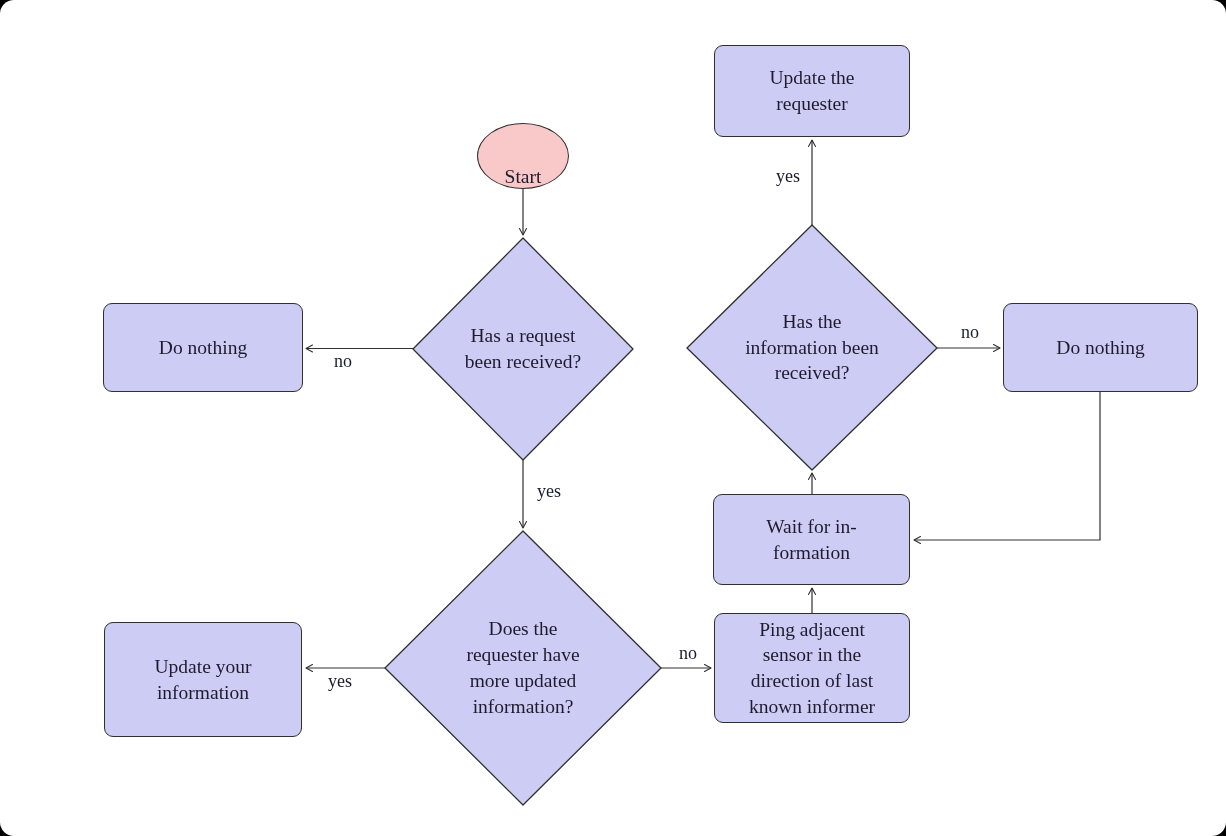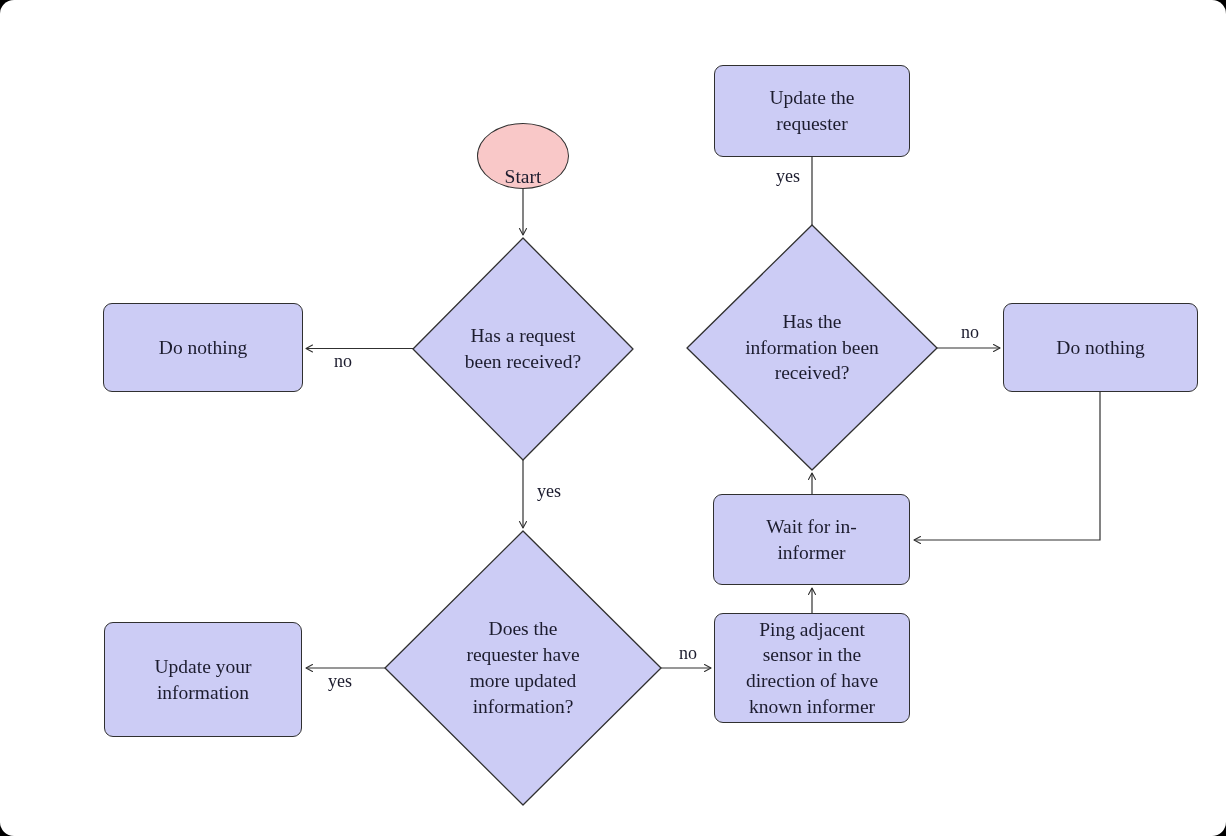--- a/index.html
+++ b/index.html
@@ -115,27 +115,27 @@
     <span>Start</span>
   </div>
 
   <div class="node-box" style="left:103px; top:303px; width:200px; height:89px;">Do nothing</div>
 
   <div class="node-box" style="left:104px; top:622px; width:198px; height:115px;">Update your
 information</div>
 
   <div class="node-box" style="left:714px; top:613px; width:196px; height:110px;">Ping adjacent
 sensor in the
-direction of have
+direction of last
 known informer</div>
 
   <div class="node-box" style="left:713px; top:494px; width:197px; height:91px;">Wait for in-
-informer</div>
+formation</div>
 
-  <div class="node-box" style="left:714px; top:45px; width:196px; height:92px;margin-top:20px;">Update the
+  <div class="node-box" style="left:714px; top:45px; width:196px; height:92px;">Update the
 requester</div>
 
   <div class="node-box" style="left:1003px; top:303px; width:195px; height:89px;">Do nothing</div>
 
   <div class="diamond-label" style="left:413px; top:238px; width:220px; height:222px;text-align:center;">Has a request
 been received?</div>
 
   <div class="diamond-label" style="left:385px; top:531px; width:276px; height:274px;">Does the
 requester have
 more updated

